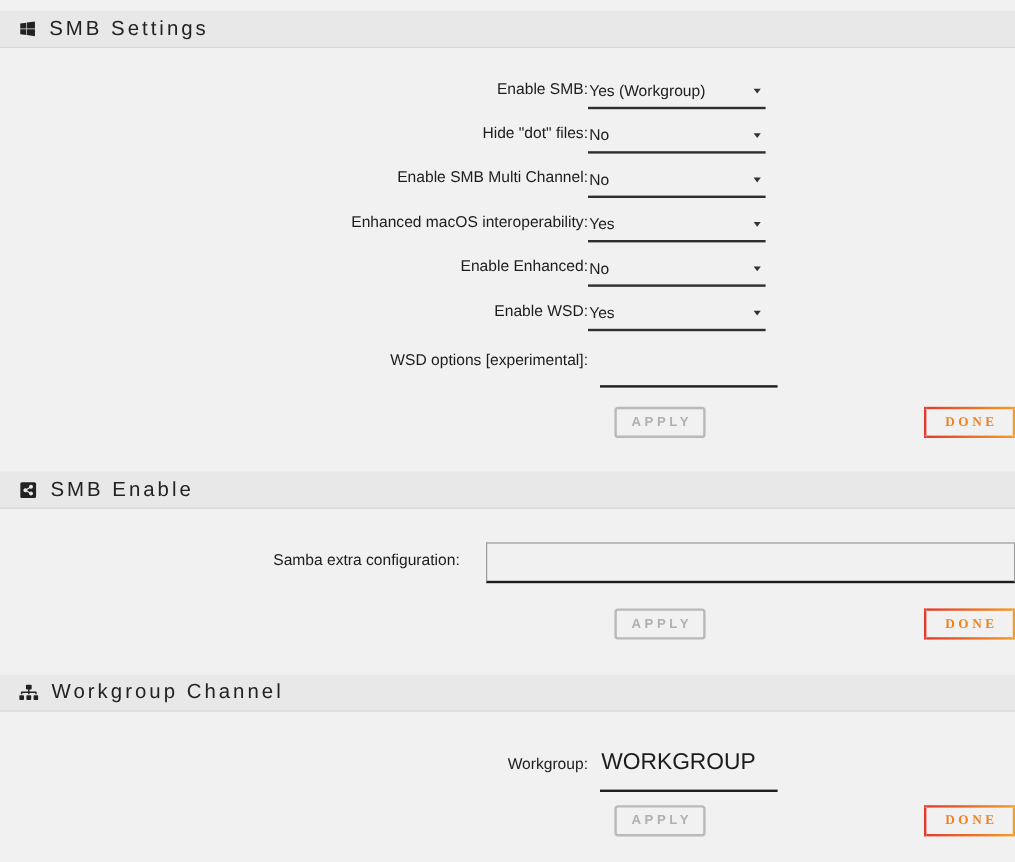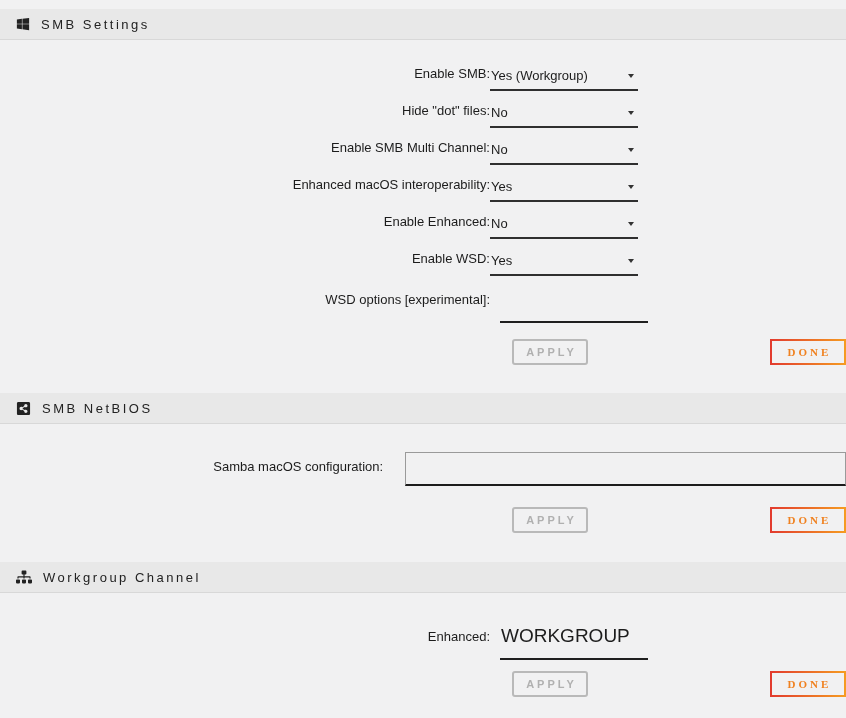--- a/index.html
+++ b/index.html
@@ -17,21 +17,21 @@
     height: 31px;
     background: var(--header-bg, #e8e8e8);
     border-bottom: 1px solid var(--header-border, #d8d8d8);
     display: flex; align-items: center;
     padding: 0 16px; gap: 11px;
   }
   .panel-icon { color: var(--icon-color, #222); display: flex; align-items: center; }
   .panel-icon svg { display: block; }
   .panel-title {
     margin: 0;
-    font-size: 13px; font-weight: 500;
+    font-size: 17px; font-weight: 500;
     letter-spacing: 2.5px;
     color: #222;
   }
 
   
   .panel-body { padding: 22px 0 28px; }
   .panel:nth-of-type(2) .panel-body { padding-top: 28px; padding-bottom: 29px; }
   .panel:nth-of-type(3) .panel-body { padding-top: 28px; padding-bottom: 12px; }
 
   .form-row { display: flex; align-items: center; min-height: 31px; margin-bottom: 6px; }
@@ -162,45 +162,45 @@
         </div>
       </div>
     </section>
     <section class="panel">
       <div class="panel-header">
         <span class="panel-icon">
           <svg viewBox="0 0 448 512" width="15" height="15">
             <path fill="currentColor" d="M448 80v352c0 26.5-21.5 48-48 48H48c-26.5 0-48-21.5-48-48V80c0-26.5 21.5-48 48-48h352c26.5 0 48 21.5 48 48zM304 296c-14.562 0-27.823 5.561-37.783 14.671l-67.958-40.775a56.339 56.339 0 0 0 0-27.793l67.958-40.775C276.177 210.439 289.438 216 304 216c30.928 0 56-25.072 56-56s-25.072-56-56-56-56 25.072-56 56c0 4.797.605 9.453 1.74 13.897l-67.958 40.775C171.823 205.561 158.562 200 144 200c-30.928 0-56 25.072-56 56s25.072 56 56 56c14.562 0 27.823-5.561 37.783-14.671l67.958 40.775a56.339 56.339 0 0 0-1.741 13.896c0 30.928 25.072 56 56 56s56-25.072 56-56-25.072-56-56-56z"></path>
           </svg>
         </span>
-        <h2 class="panel-title">SMB NetBIOS</h2>
+        <h2 class="panel-title">SMB Enable</h2>
       </div>
       <div class="panel-body">
         <div class="form-row row-top">
-          <label class="field-label">Samba macOS configuration:</label>
+          <label class="field-label">Samba extra configuration:</label>
           <textarea class="box" style=""></textarea>
         </div>
         <div class="button-row">
           <button class="btn btn-apply">APPLY</button>
           <button class="btn btn-done">DONE</button>
         </div>
       </div>
     </section>
     <section class="panel">
       <div class="panel-header">
         <span class="panel-icon">
           <svg viewBox="0 0 640 512" width="16" height="14">
             <path fill="currentColor" d="M128 352H32c-17.67 0-32 14.33-32 32v96c0 17.67 14.33 32 32 32h96c17.67 0 32-14.33 32-32v-96c0-17.67-14.33-32-32-32zm-24-80h192v48h48v-48h192v48h48v-57.59c0-21.17-17.22-38.41-38.41-38.41H344v-64h40c17.67 0 32-14.33 32-32V32c0-17.67-14.33-32-32-32H256c-17.67 0-32 14.33-32 32v96c0 17.67 14.33 32 32 32h40v64H94.41C73.22 224 56 241.23 56 262.41V320h48v-48zm264 80h-96c-17.67 0-32 14.33-32 32v96c0 17.67 14.33 32 32 32h96c17.67 0 32-14.33 32-32v-96c0-17.67-14.33-32-32-32zm240 0h-96c-17.67 0-32 14.33-32 32v96c0 17.67 14.33 32 32 32h96c17.67 0 32-14.33 32-32v-96c0-17.67-14.33-32-32-32z"></path>
           </svg>
         </span>
         <h2 class="panel-title">Workgroup Channel</h2>
       </div>
       <div class="panel-body">
         <div class="form-row">
-          <label class="field-label">Enhanced:</label>
+          <label class="field-label">Workgroup:</label>
           <input class="uline" type="text" value="WORKGROUP" style="">
         </div>
         <div class="button-row">
           <button class="btn btn-apply">APPLY</button>
           <button class="btn btn-done">DONE</button>
         </div>
       </div>
     </section>
   </div>
 

